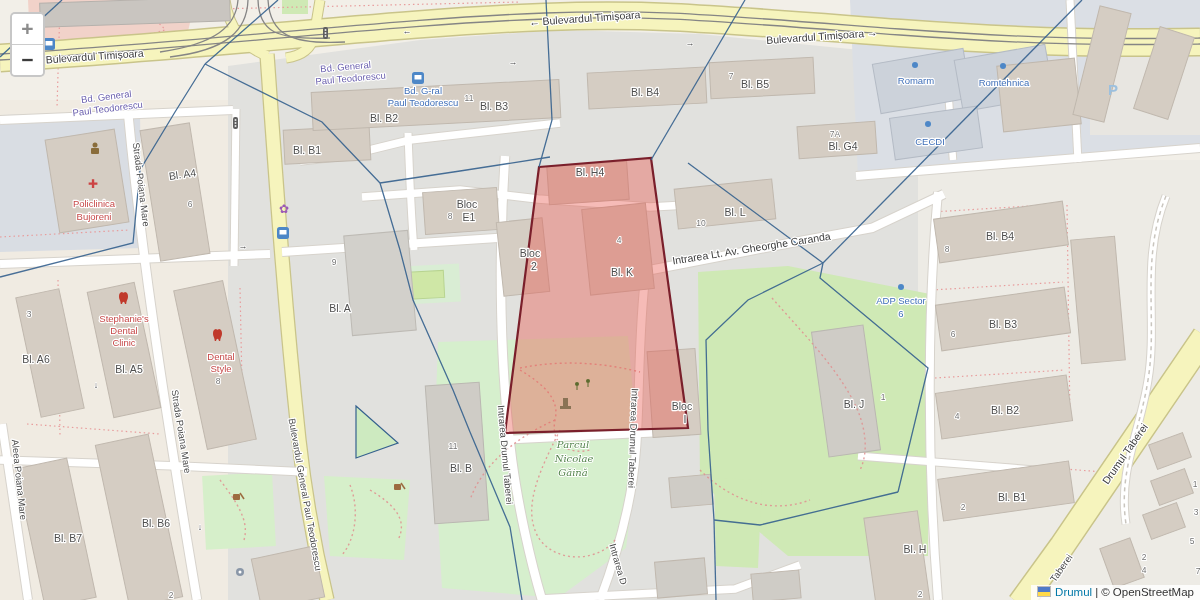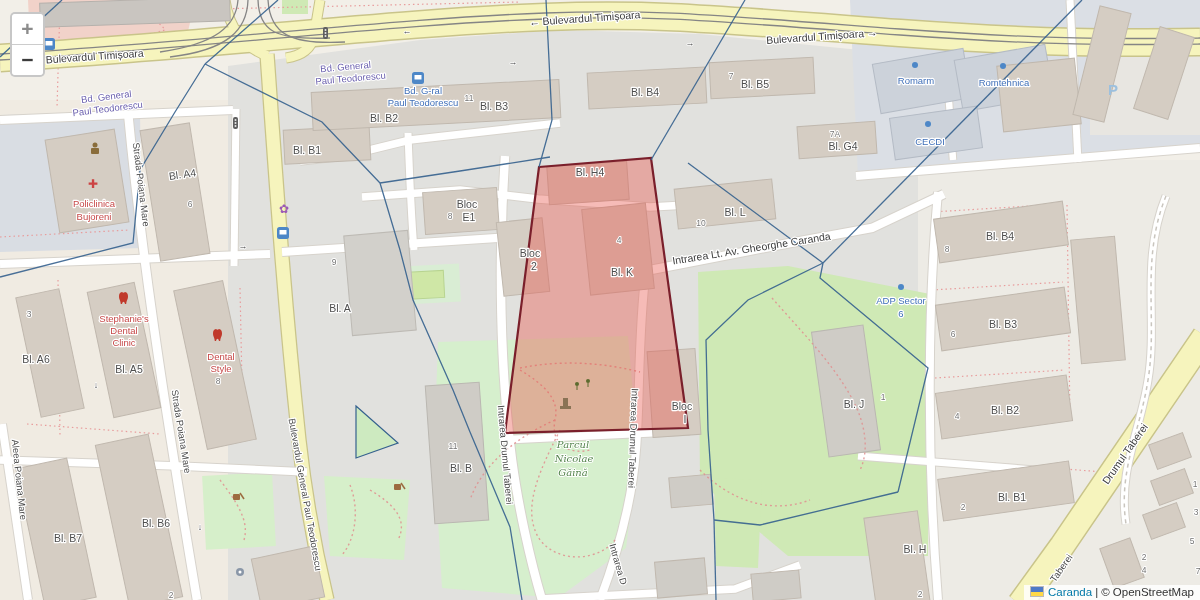--- a/index.html
+++ b/index.html
@@ -425,15 +425,15 @@
     <text x="1144" y="573" class="num">4</text>
   </g>
 </svg>
 
 <div class="zoomctl">
   <a class="zin">+</a>
   <a class="zout">−</a>
 </div>
 
 <div class="attrib">
-  <span class="flag"><span class="fb"></span><span class="fy"></span></span><a>Caranda</a><span class="sep">|</span><span>© OpenStreetMap</span>
+  <span class="flag"><span class="fb"></span><span class="fy"></span></span><a>Drumul</a><span class="sep">|</span><span>© OpenStreetMap</span>
 </div>
 </div>
 
 </body></html>

